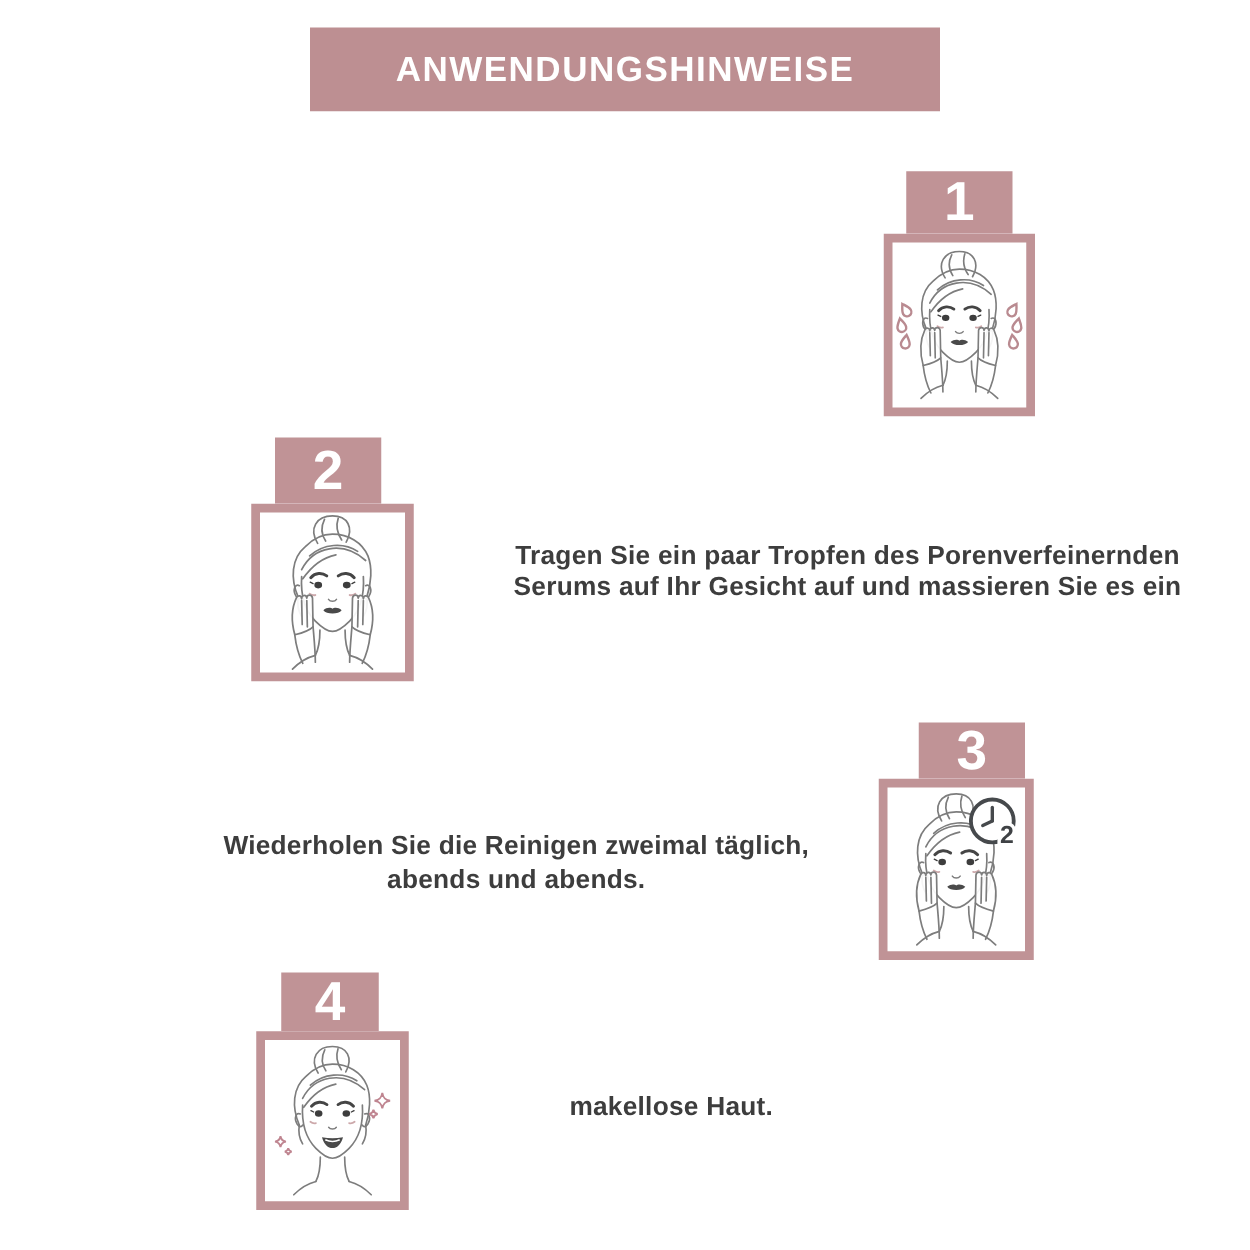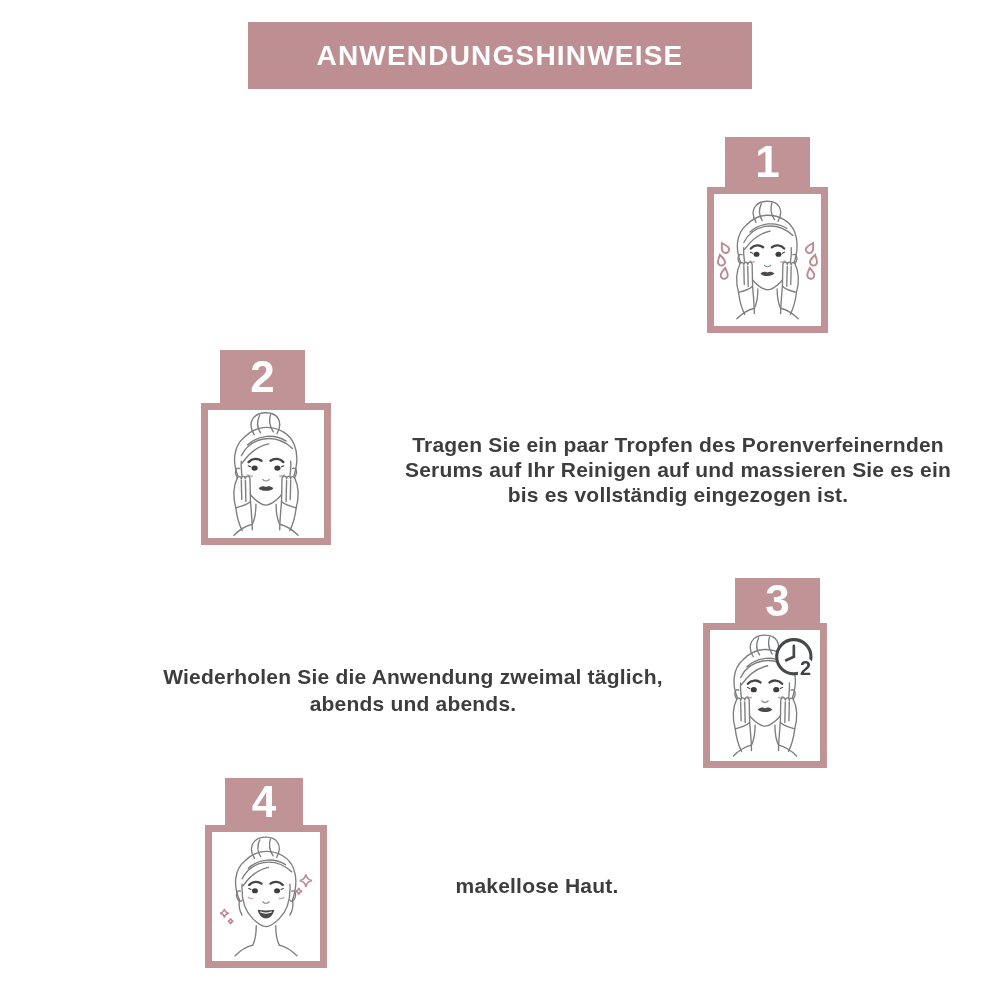--- a/index.html
+++ b/index.html
@@ -159,42 +159,41 @@
   </div>
   <div class="frame f2">
     <svg viewBox="0 0 122 140" preserveAspectRatio="xMidYMid meet">
       <use href="#face-core"></use>
       <use href="#lips-closed"></use>
       <use href="#hands"></use>
     </svg>
   </div>
   <div class="step-text t2">
     <div>Tragen Sie ein paar Tropfen des Porenverfeinernden</div>
-    <div>Serums auf Ihr Reinigen auf und massieren Sie es ein</div>
-    <div>bis es vollständig eingezogen ist.</div>
+    <div>Serums auf Ihr Gesicht auf und massieren Sie es ein</div>
   </div>
 
   <div class="numbox n3">
     <span>3</span>
   </div>
   <div class="frame f3">
     <svg viewBox="0 0 122 140" preserveAspectRatio="xMidYMid meet">
       <use href="#face-core"></use>
       <use href="#lips-closed"></use>
       <use href="#hands"></use>
       <g>
         <circle cx="93" cy="27" r="19" fill="#ffffff" stroke="#46494c" stroke-width="3.4"></circle>
         <path d="M93,27 L93,15" fill="none" stroke="#46494c" stroke-width="3" stroke-linecap="round"></path>
         <path d="M93,27 L84.5,31" fill="none" stroke="#46494c" stroke-width="3" stroke-linecap="round"></path>
         <text x="106" y="47" text-anchor="middle" font-family="Liberation Sans, sans-serif" font-size="22" font-weight="bold" fill="#3f4245" stroke="#ffffff" stroke-width="6" paint-order="stroke">2</text>
       </g>
     </svg>
   </div>
   <div class="step-text t3">
-    <div>Wiederholen Sie die Anwendung zweimal täglich,</div>
+    <div>Wiederholen Sie die Reinigen zweimal täglich,</div>
     <div>abends und abends.</div>
   </div>
 
   <div class="numbox n4">
     <span>4</span>
   </div>
   <div class="frame f4">
     <svg viewBox="0 0 122 140" preserveAspectRatio="xMidYMid meet">
       <use href="#face-core"></use>
       <use href="#lips-smile"></use>

